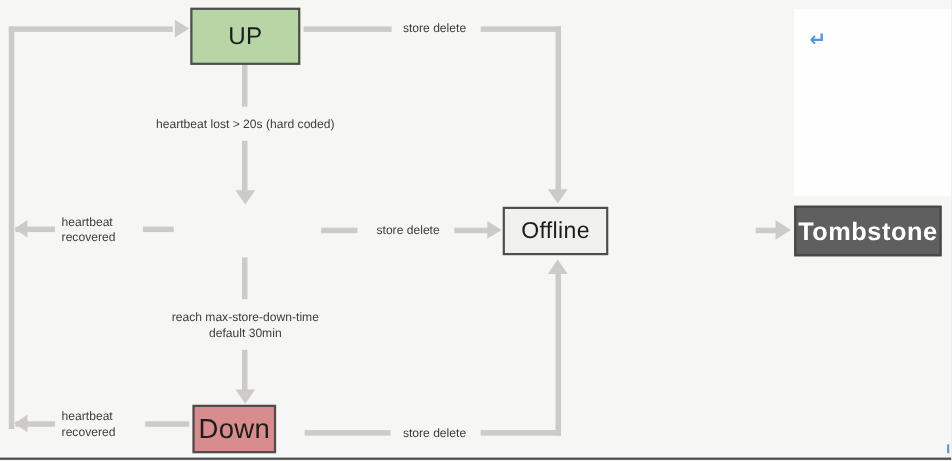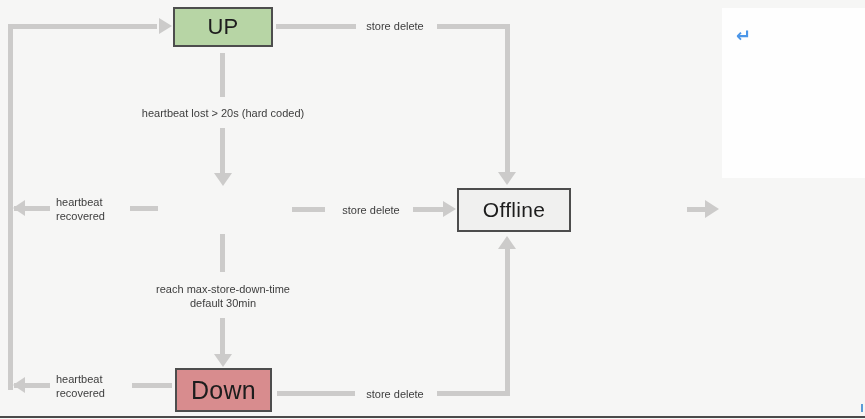--- a/index.html
+++ b/index.html
@@ -76,32 +76,35 @@
 
   <div class="seg" style="left:277px;top:391px;width:78px;height:5px;"></div>
   <div class="lbl center" style="left:350px;top:387px;width:90px;">store delete</div>
   <div class="seg" style="left:437px;top:391px;width:73px;height:5px;"></div>
   <div class="seg" style="left:505px;top:248px;width:5px;height:148px;"></div>
   <div class="ah ah-u" style="left:498px;top:236px;"></div>
 
   <div class="seg" style="left:687px;top:207px;width:19px;height:5px;"></div>
   <div class="ah ah-r" style="left:705px;top:200px;border-top-width:9px;border-bottom-width:9px;border-left-width:14px;"></div>
 
-  <div class="box" style="left:173px;top:7px;width:100px;height:40px;background:#b7d5a5;font-size:22px;">
+  <div class="box" style="left:173px;top:7px;width:100px;height:52px;background:#b7d5a5;font-size:22px;">
     <span>UP</span>
   </div>
 
 
-  <div class="box" style="left:175px;top:368px;width:97px;height:44px;background:#d88c8e;font-size:25px;">
+  <div class="box" style="left:175px;top:368px;width:76px;height:44px;background:#d88c8e;font-size:25px;">
     <span>Down</span>
   </div>
 
-  <div class="box" style="left:457px;top:188px;width:114px;height:44px;background:#f0f0ef;font-size:21px;">
+  <div class="box" style="left:457px;top:188px;width:96px;height:44px;background:#f0f0ef;font-size:21px;">
     <span>Offline</span>
   </div>
 
+  <div class="box" style="left:722px;top:187px;width:134px;height:46px;background:#5f5f5f;border-color:#474747;font-size:23px;font-weight:bold;color:#ffffff;letter-spacing:.5px;">
+    <span>Tombstone</span>
+  </div>
 
   <div class="return-mark" style="left:736px;top:27px;">↵</div>
   <div class="cursor-speck" style="left:861px;top:404px;width:2px;height:8px;"></div>
 
   <div class="bottom-rule"></div>
 
 </div>
 
 </body></html>

